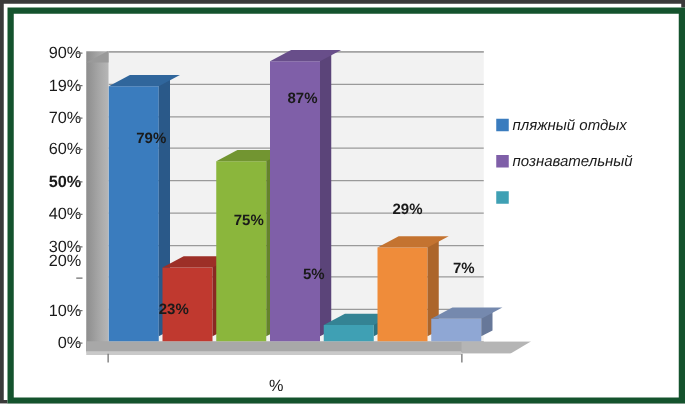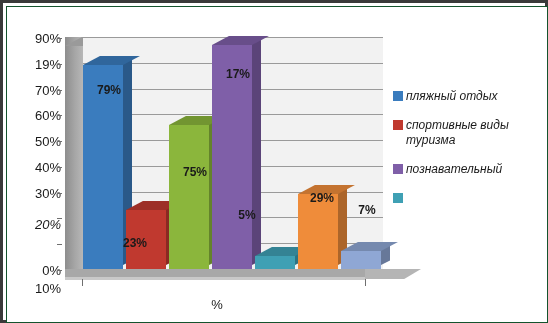--- a/index.html
+++ b/index.html
@@ -24,21 +24,21 @@
     box-sizing: border-box;
     border: 3px solid #3a3a3a;
     background: #ffffff;
   }
   #inner {
     position: absolute;
     left: 3px; top: 3px;
     width: 542px; height: 317px;
     background: #ffffff;
     box-sizing: border-box;
-    border: 1px solid #14532d;
+    border: 5px solid #14532d;
   }
 
   
   #plot {
     position: absolute;
     left: 58px;
     top: 22px;
     width: 318px;
     height: 248px;
   }
@@ -226,29 +226,29 @@
 
       <div id="yticks">
           <div class="ytick" style="top: 9px;">90%</div>
           <div class="ytick-mark" style="top: 9px;"></div>
           <div class="ytick" style="top: 34.7778px;">19%</div>
           <div class="ytick-mark" style="top: 34.7778px;"></div>
           <div class="ytick" style="top: 60.5556px;">70%</div>
           <div class="ytick-mark" style="top: 60.5556px;"></div>
           <div class="ytick" style="top: 86.3333px;">60%</div>
           <div class="ytick-mark" style="top: 86.3333px;"></div>
-          <div class="ytick" style="top: 112.111px;">50%</div>
+          <div class="ytick" style="top: 112.111px; font-weight: bold;">50%</div>
           <div class="ytick-mark" style="top: 112.111px;"></div>
           <div class="ytick" style="top: 137.889px;">40%</div>
           <div class="ytick-mark" style="top: 137.889px;"></div>
           <div class="ytick" style="top: 163.667px;">30%</div>
           <div class="ytick-mark" style="top: 163.667px;"></div>
-          <div class="ytick" style="top: 195px; font-style: italic;">20%</div>
+          <div class="ytick" style="top: 175px;">20%</div>
           <div class="ytick-mark" style="top: 189.444px;"></div>
-          <div class="ytick" style="top: 215.222px; margin-top: 44px;">10%</div>
+          <div class="ytick" style="top: 215.222px;">10%</div>
           <div class="ytick-mark" style="top: 215.222px;"></div>
           <div class="ytick" style="top: 241px;">0%</div>
           <div class="ytick-mark" style="top: 241px;"></div>
         </div>
 
       <div id="plot">
         <div class="leftwall">
           <div class="leftwall-top"></div>
         </div>
         <div class="backwall"></div>
@@ -297,44 +297,40 @@
               <div class="side" style="background: rgb(172, 101, 42);"></div>
               <div class="top" style="background: rgb(196, 115, 48);"></div>
             </div>
             <div class="bar" style="left: 276px; width: 40px; height: 18.0444px; bottom: 9px; top: 221.956px;">
               <div class="front" style="background: rgb(143, 167, 212);"></div>
               <div class="side" style="background: rgb(103, 120, 153);"></div>
               <div class="top" style="background: rgb(117, 137, 174);"></div>
             </div>
           </div>
         <div id="barlabels">
-            <div class="bar-label" style="width: 40px; left: 24px; top: 54px;">79%</div>
+            <div class="bar-label" style="width: 40px; left: 24px; top: 70px; text-align: right;">79%</div>
             <div class="bar-label" style="width: 40px; left: 50px; top: 206.711px;">23%</div>
             <div class="bar-label" style="width: 40px; left: 110px; top: 135.644px;">75%</div>
-            <div class="bar-label" style="width: 40px; left: 153px; top: 37.7333px;">17%</div>
+            <div class="bar-label" style="width: 40px; left: 153px; top: 37.7333px;">87%</div>
             <div class="bar-label" style="width: 40px; left: 162px; top: 179.111px;">5%</div>
-            <div class="bar-label" style="width: 40px; left: 237px; top: 127.244px; margin-top: 35px;">29%</div>
+            <div class="bar-label" style="width: 40px; left: 237px; top: 127.244px;">29%</div>
             <div class="bar-label" style="width: 40px; left: 282px; top: 173.956px;">7%</div>
           </div>
       <div class="xaxis-tick" style="left: 17px; top: 250px; background: rgb(111, 111, 111);"></div>
           <div class="xaxis-tick" style="left: 300px; top: 250px; background: rgb(111, 111, 111);"></div>
         </div>
 
       <div id="xlabel">%</div>
 
       <div id="legend">
           <div class="legend-item">
             <span class="legend-swatch" style="background: rgb(58, 124, 190);"></span>
             <span class="legend-text">пляжный отдых</span>
           </div>
           <div class="legend-item">
-            <span class="legend-swatch" style="background: rgb(192, 57, 47);"></span>
-            <span class="legend-text">спортивные виды туризма</span>
-          </div>
-          <div class="legend-item">
             <span class="legend-swatch" style="background: rgb(127, 95, 168);"></span>
             <span class="legend-text">познавательный</span>
           </div>
           <div class="legend-item">
             <span class="legend-swatch" style="background: rgb(63, 160, 180);"></span>
           </div>
         </div>
 
     </div>
   </div>

